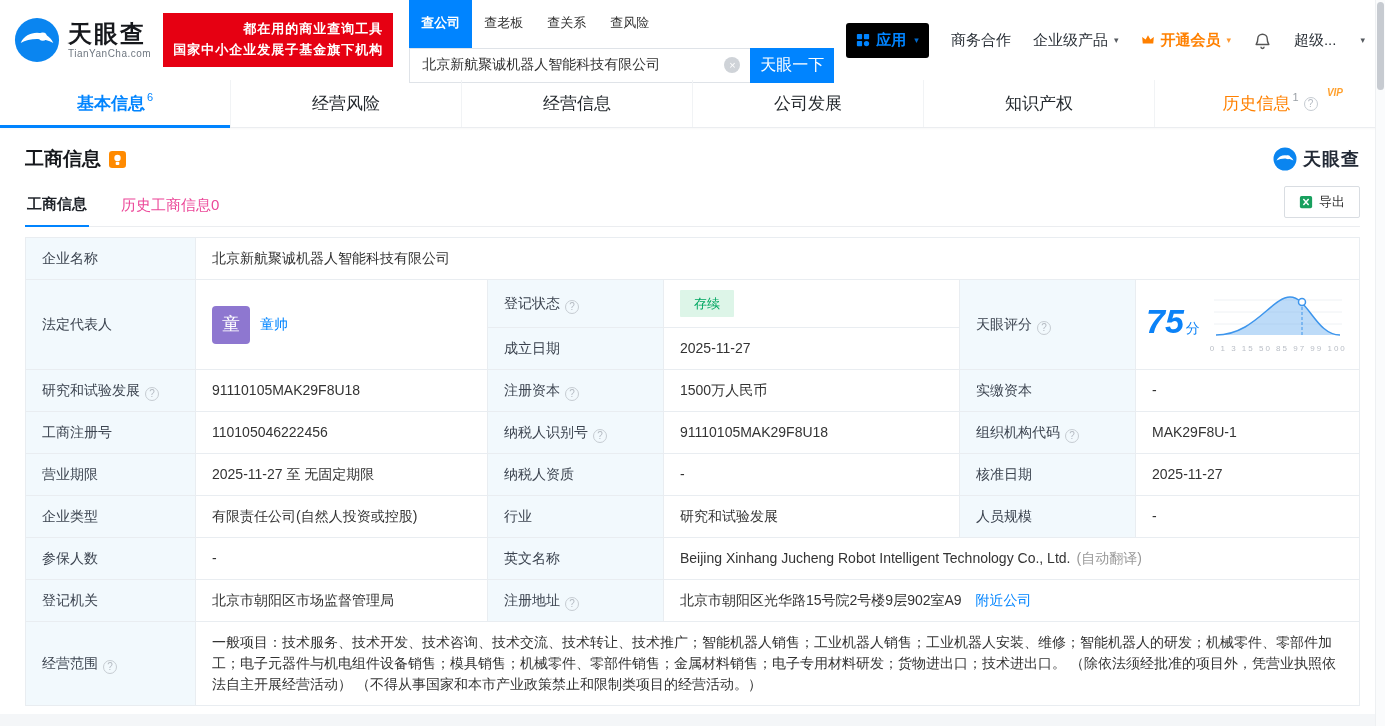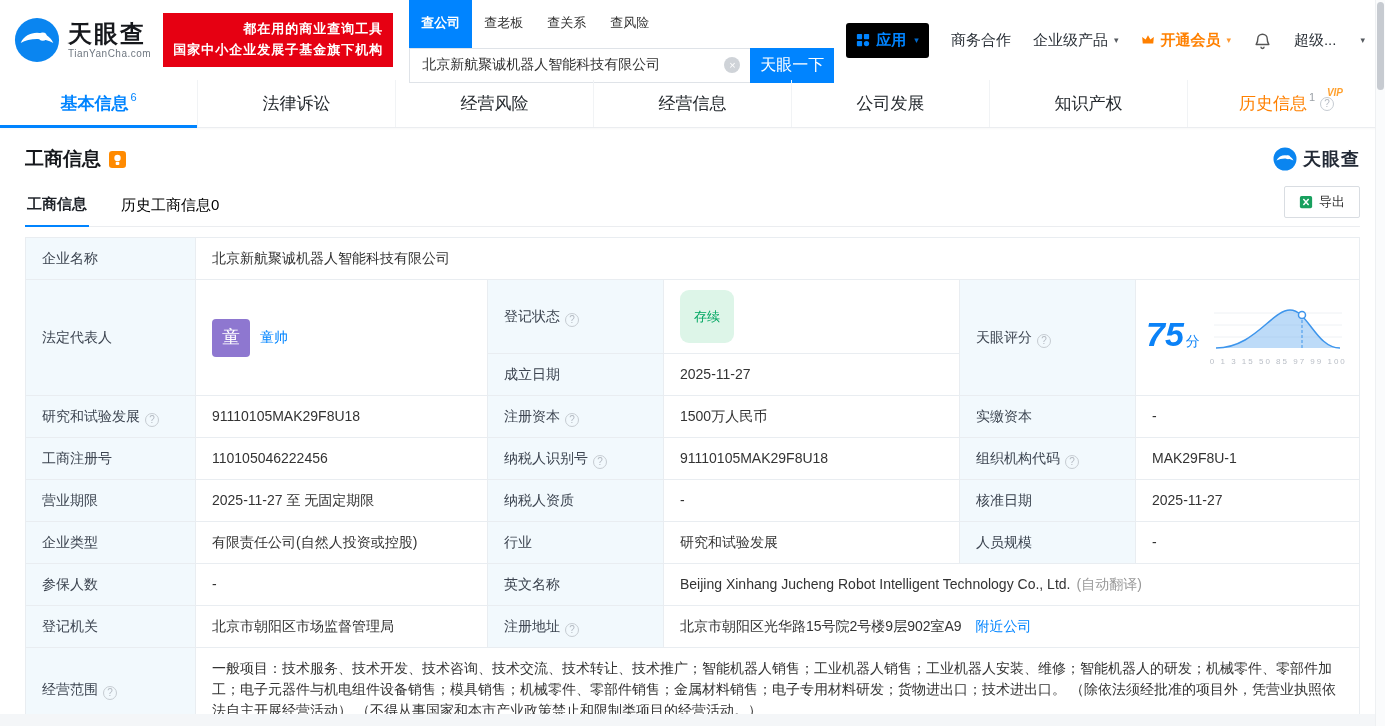--- a/index.html
+++ b/index.html
@@ -45,32 +45,32 @@
 
   
   .content { padding:12px 25px 0; }
   .section-head { display:flex; align-items:center; gap:8px; margin:6px 0 12px; }
   .section-title { font-size:19px; font-weight:bold; color:#16181c; }
   .brand { margin-left:auto; display:flex; align-items:center; gap:6px; }
   .brand .logo-svg { width:24px; height:24px; }
   .brand-name { font-size:18px; font-weight:bold; color:#232a36; letter-spacing:1px; }
 
   .subtabs-row { display:flex; align-items:center; border-bottom:1px solid #ebedf0; }
-  .subtab { padding:11px 2px; margin-right:30px; font-size:15px; color:#000000; cursor:pointer; }
+  .subtab { padding:11px 2px; margin-right:30px; font-size:15px; color:#ec4899; cursor:pointer; }
   .subtab.active { color:#1f2329; font-weight:bold; border-bottom:2px solid #0084ff; margin-bottom:-1px; }
   .export-btn { margin-left:auto; margin-bottom:6px; display:flex; align-items:center; gap:6px; background:#fff; border:1px solid #d9dde2; border-radius:2px; padding:6px 14px; font-size:13px; color:#333; cursor:pointer; font-family:inherit; }
 
   
   .info-table { width:100%; border-collapse:collapse; table-layout:fixed; margin-top:10px; font-size:14px; }
   .info-table td { border:1px solid #e9edf1; padding:10px 16px; line-height:21px; vertical-align:middle; color:#333; word-break:break-all; }
   .info-table td.lbl { background:#f2f9fd; color:#3c4450; }
   .rep { display:flex; align-items:center; }
   .avatar { width:38px; height:38px; border-radius:4px; background:#8e77d0; color:#fff; font-size:18px; display:inline-flex; align-items:center; justify-content:center; margin-right:10px; cursor:pointer; flex:none; }
   .link { color:#0084ff; }
-  .badge-green { display:inline-block; background:#ddf5e8; color:#00a661; font-size:13px; padding:16px 14px; border-radius:9px; }
+  .badge-green { display:inline-block; background:#ddf5e8; color:#00a661; font-size:13px; padding:3px 14px; border-radius:1px; }
   .score-cell { padding:4px 10px !important; }
   .score-wrap { display:flex; align-items:center; gap:10px; }
   .score-num { color:#0b82f7; white-space:nowrap; }
   .score-num .num { font-size:34px; font-weight:bold; font-style:italic; }
   .score-num .unit { font-size:14px; margin-left:2px; }
   .chart { display:flex; flex-direction:column; align-items:center; }
   .ticks { font-size:8px; color:#b9bec6; letter-spacing:2px; margin-top:1px; white-space:nowrap; }
   .note { color:#999; margin-left:6px; }
   .scope-text { line-height:27px; }
 
@@ -151,23 +151,20 @@
       <span>超级...</span>
     </a>
     <span class="caret">▾</span>
   </nav>
 </header>
 
 <nav class="main-tabs">
   <div class="mtab active">
     <span>基本信息</span>
       <sup class="cnt blue">6</sup>
-  </div>
-  <div class="mtab">
-    <span>法律诉讼</span>
   </div>
   <div class="mtab">
     <span>经营风险</span>
   </div>
   <div class="mtab">
     <span>经营信息</span>
   </div>
   <div class="mtab">
     <span>公司发展</span>
   </div>

